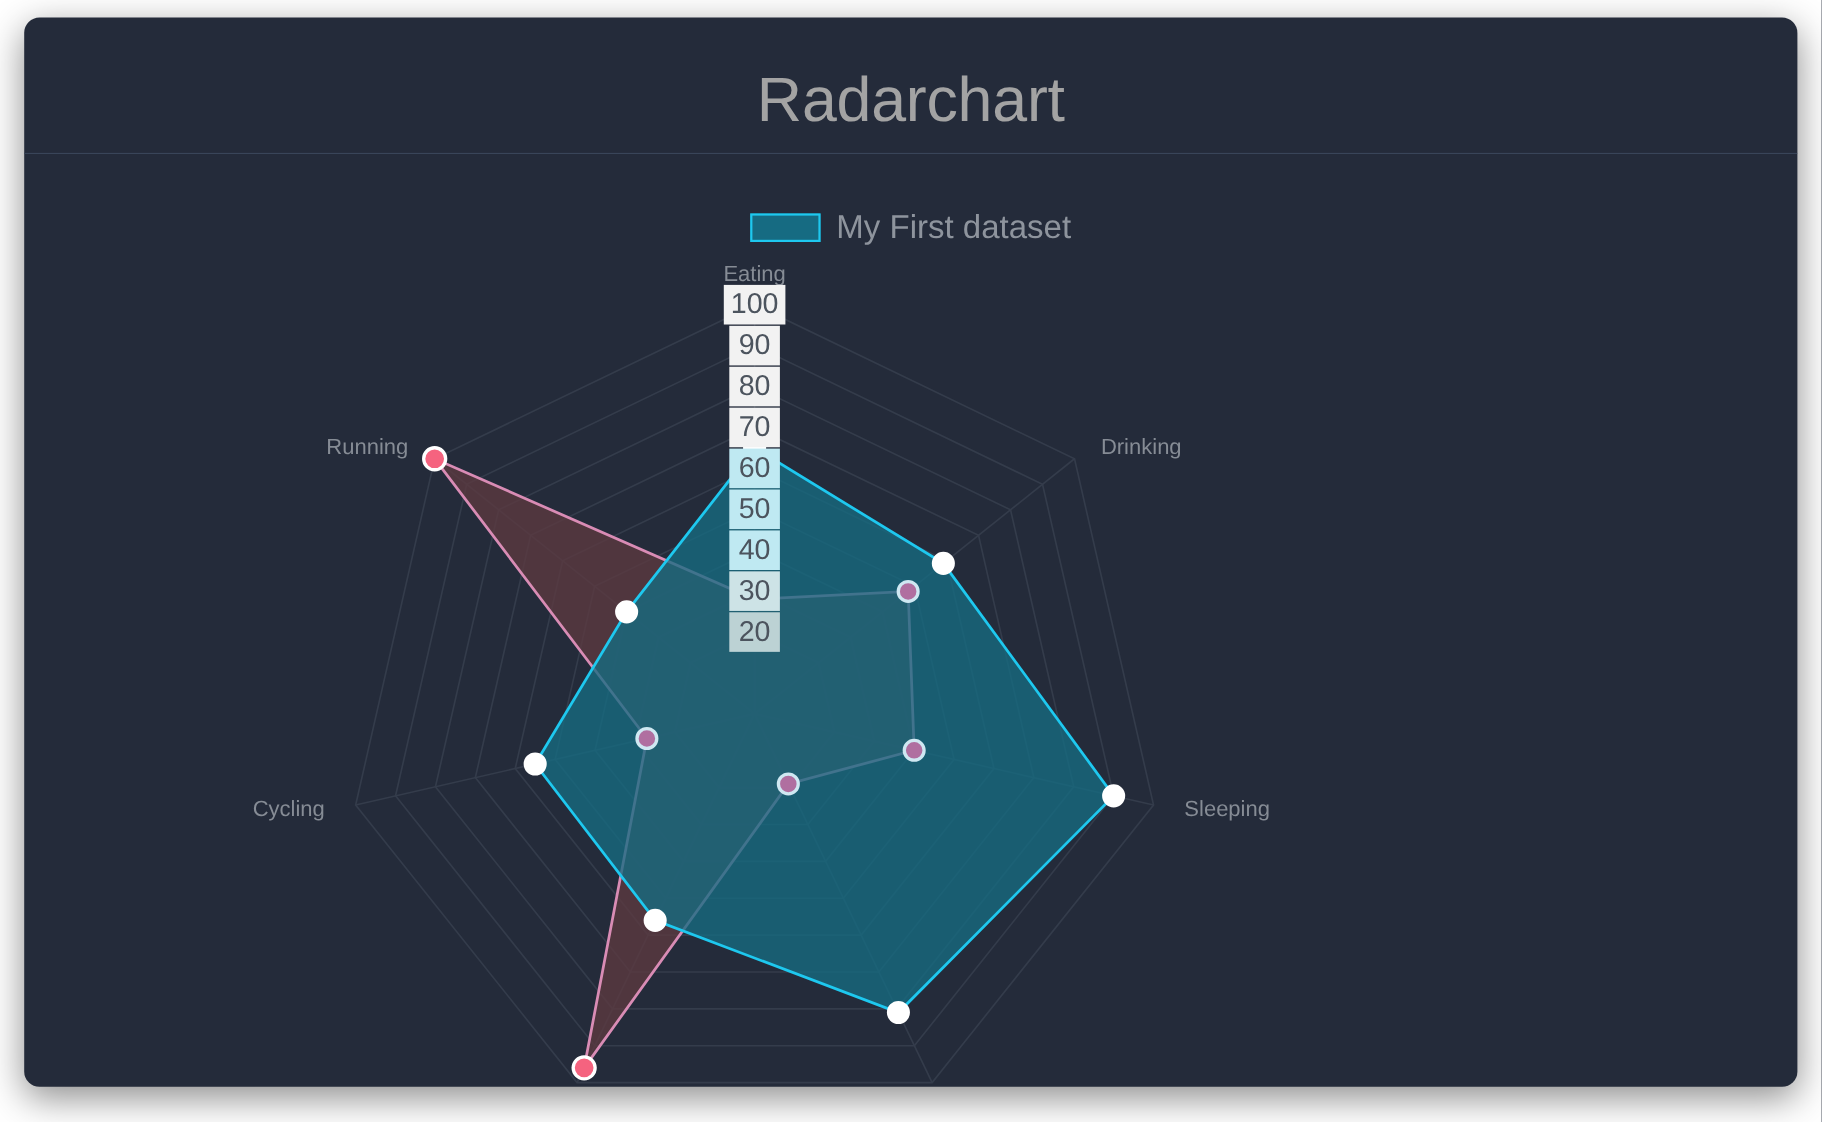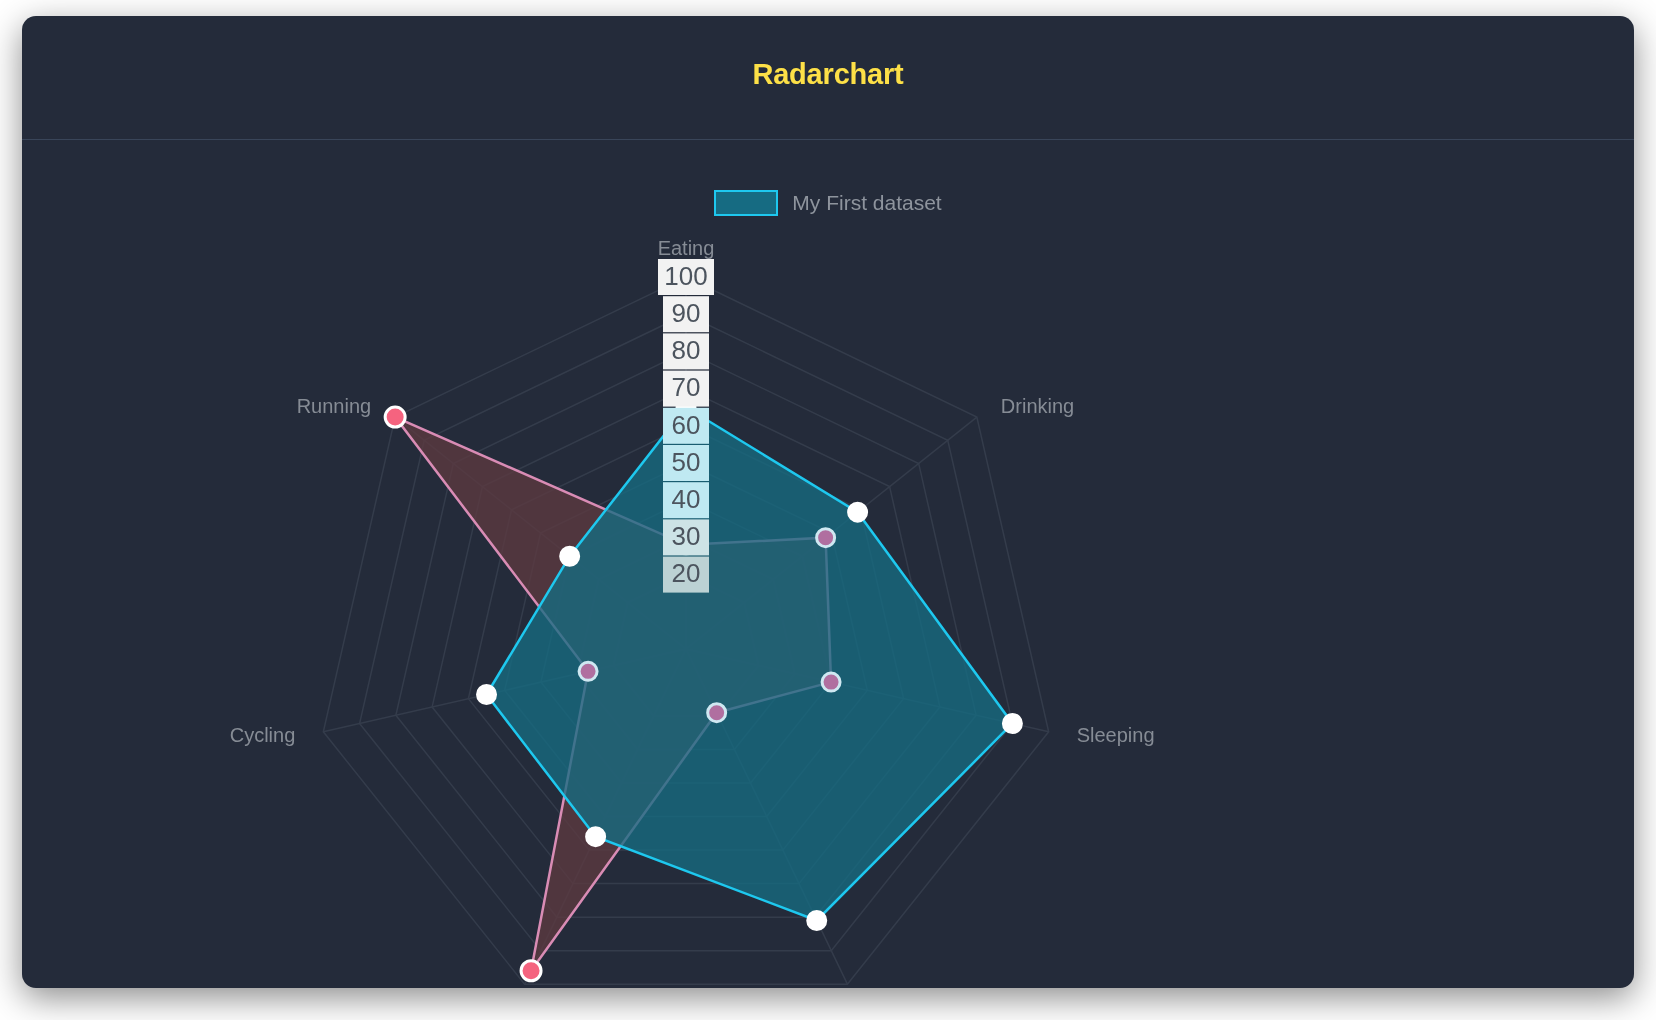--- a/index.html
+++ b/index.html
@@ -19,40 +19,40 @@
     overflow:hidden;
   }
   #title-bar{
     position:absolute; left:0; top:0; width:100%; height:124px;
     border-bottom:1px solid #394559;
     box-sizing:border-box;
   }
   #page-title{
     position:absolute; left:0; top:42px; width:100%;
     text-align:center;
-    font-size:29px;
-    font-weight:bold;
-    color:#fde047;
+    font-size:57px;
+    font-weight:normal;
+    color:#a3a3a3;
     letter-spacing:-0.2px;
   }
   #chart-area{
     position:absolute; left:0; top:124px; width:1612px; height:848px;
   }
   #legend{
     position:absolute; left:0; top:50px; width:100%;
     display:flex; justify-content:center; align-items:center; gap:26px;
   }
   .legend-item{ display:flex; align-items:center; gap:14px; }
   .legend-swatch{
     width:64px; height:26px;
     border-width:2px; border-style:solid;
     box-sizing:border-box;
   }
   .legend-label{
-    font-size:21px; color:#8e949d; white-space:nowrap;
+    font-size:30px; color:#8e949d; white-space:nowrap;
   }
   #radar-wrap{
     position:absolute; left:0; top:0; width:1612px; height:848px;margin-left:32px;
   }
   svg#radar{ display:block; }
   .axis-label{
     font-size:20px; fill:#868c95;
     font-family:"Liberation Sans", sans-serif;
   }
   .tick-text{

